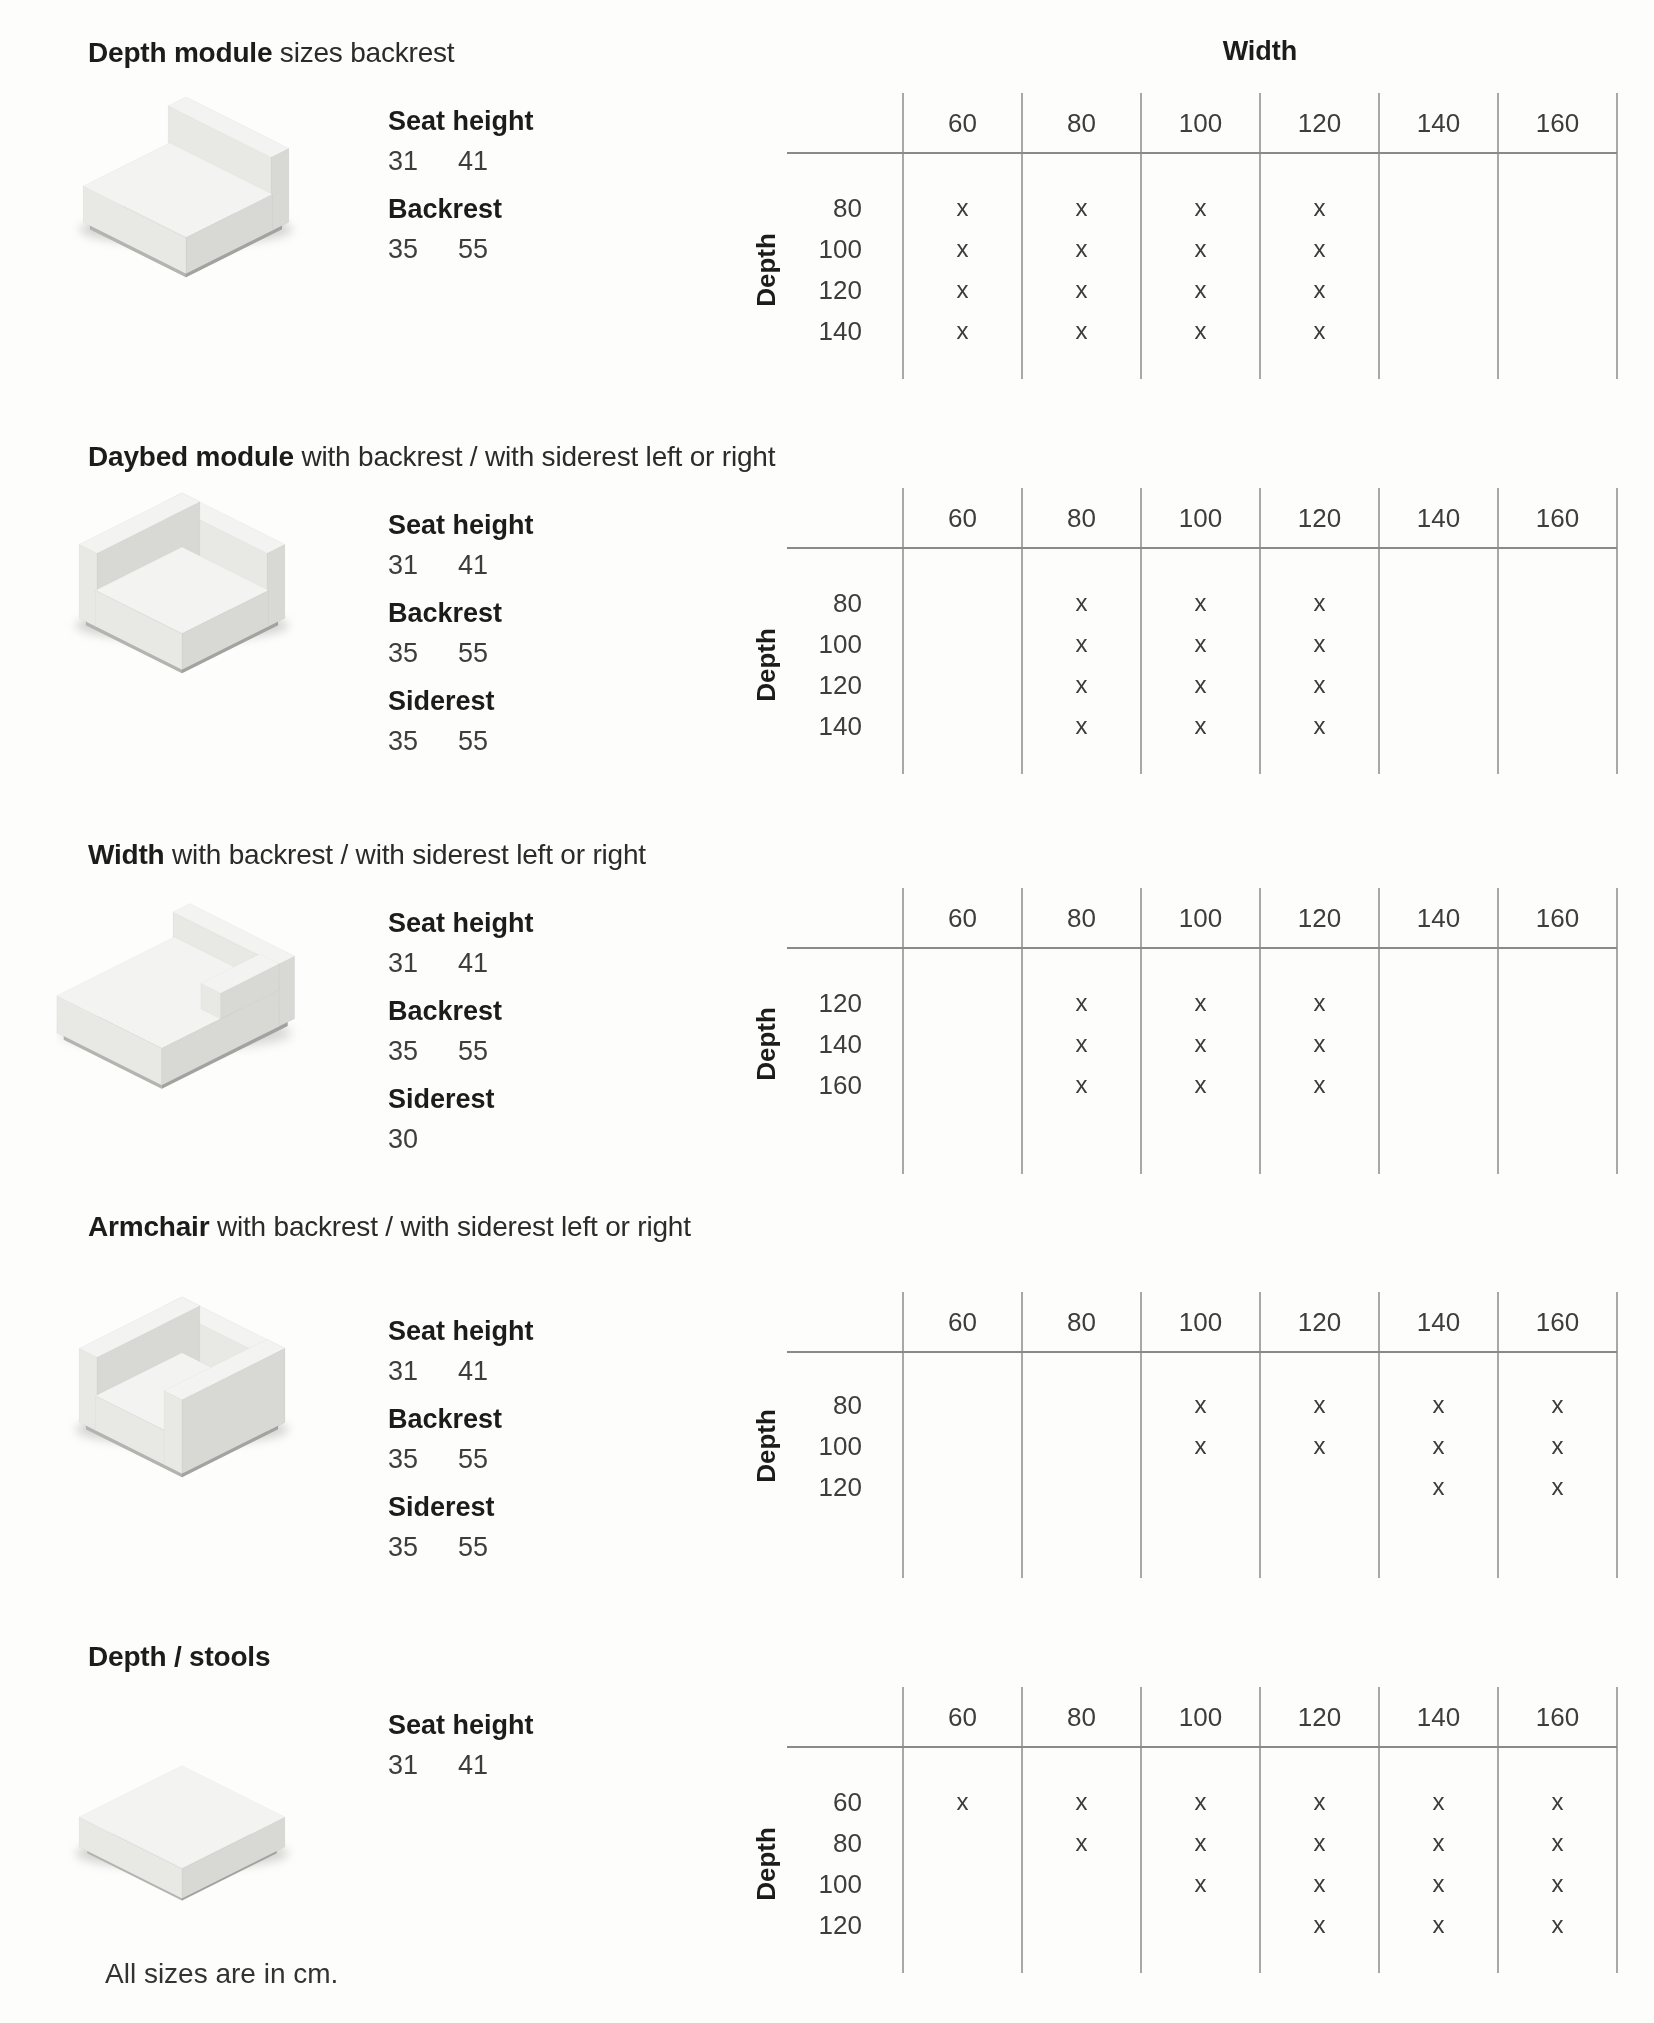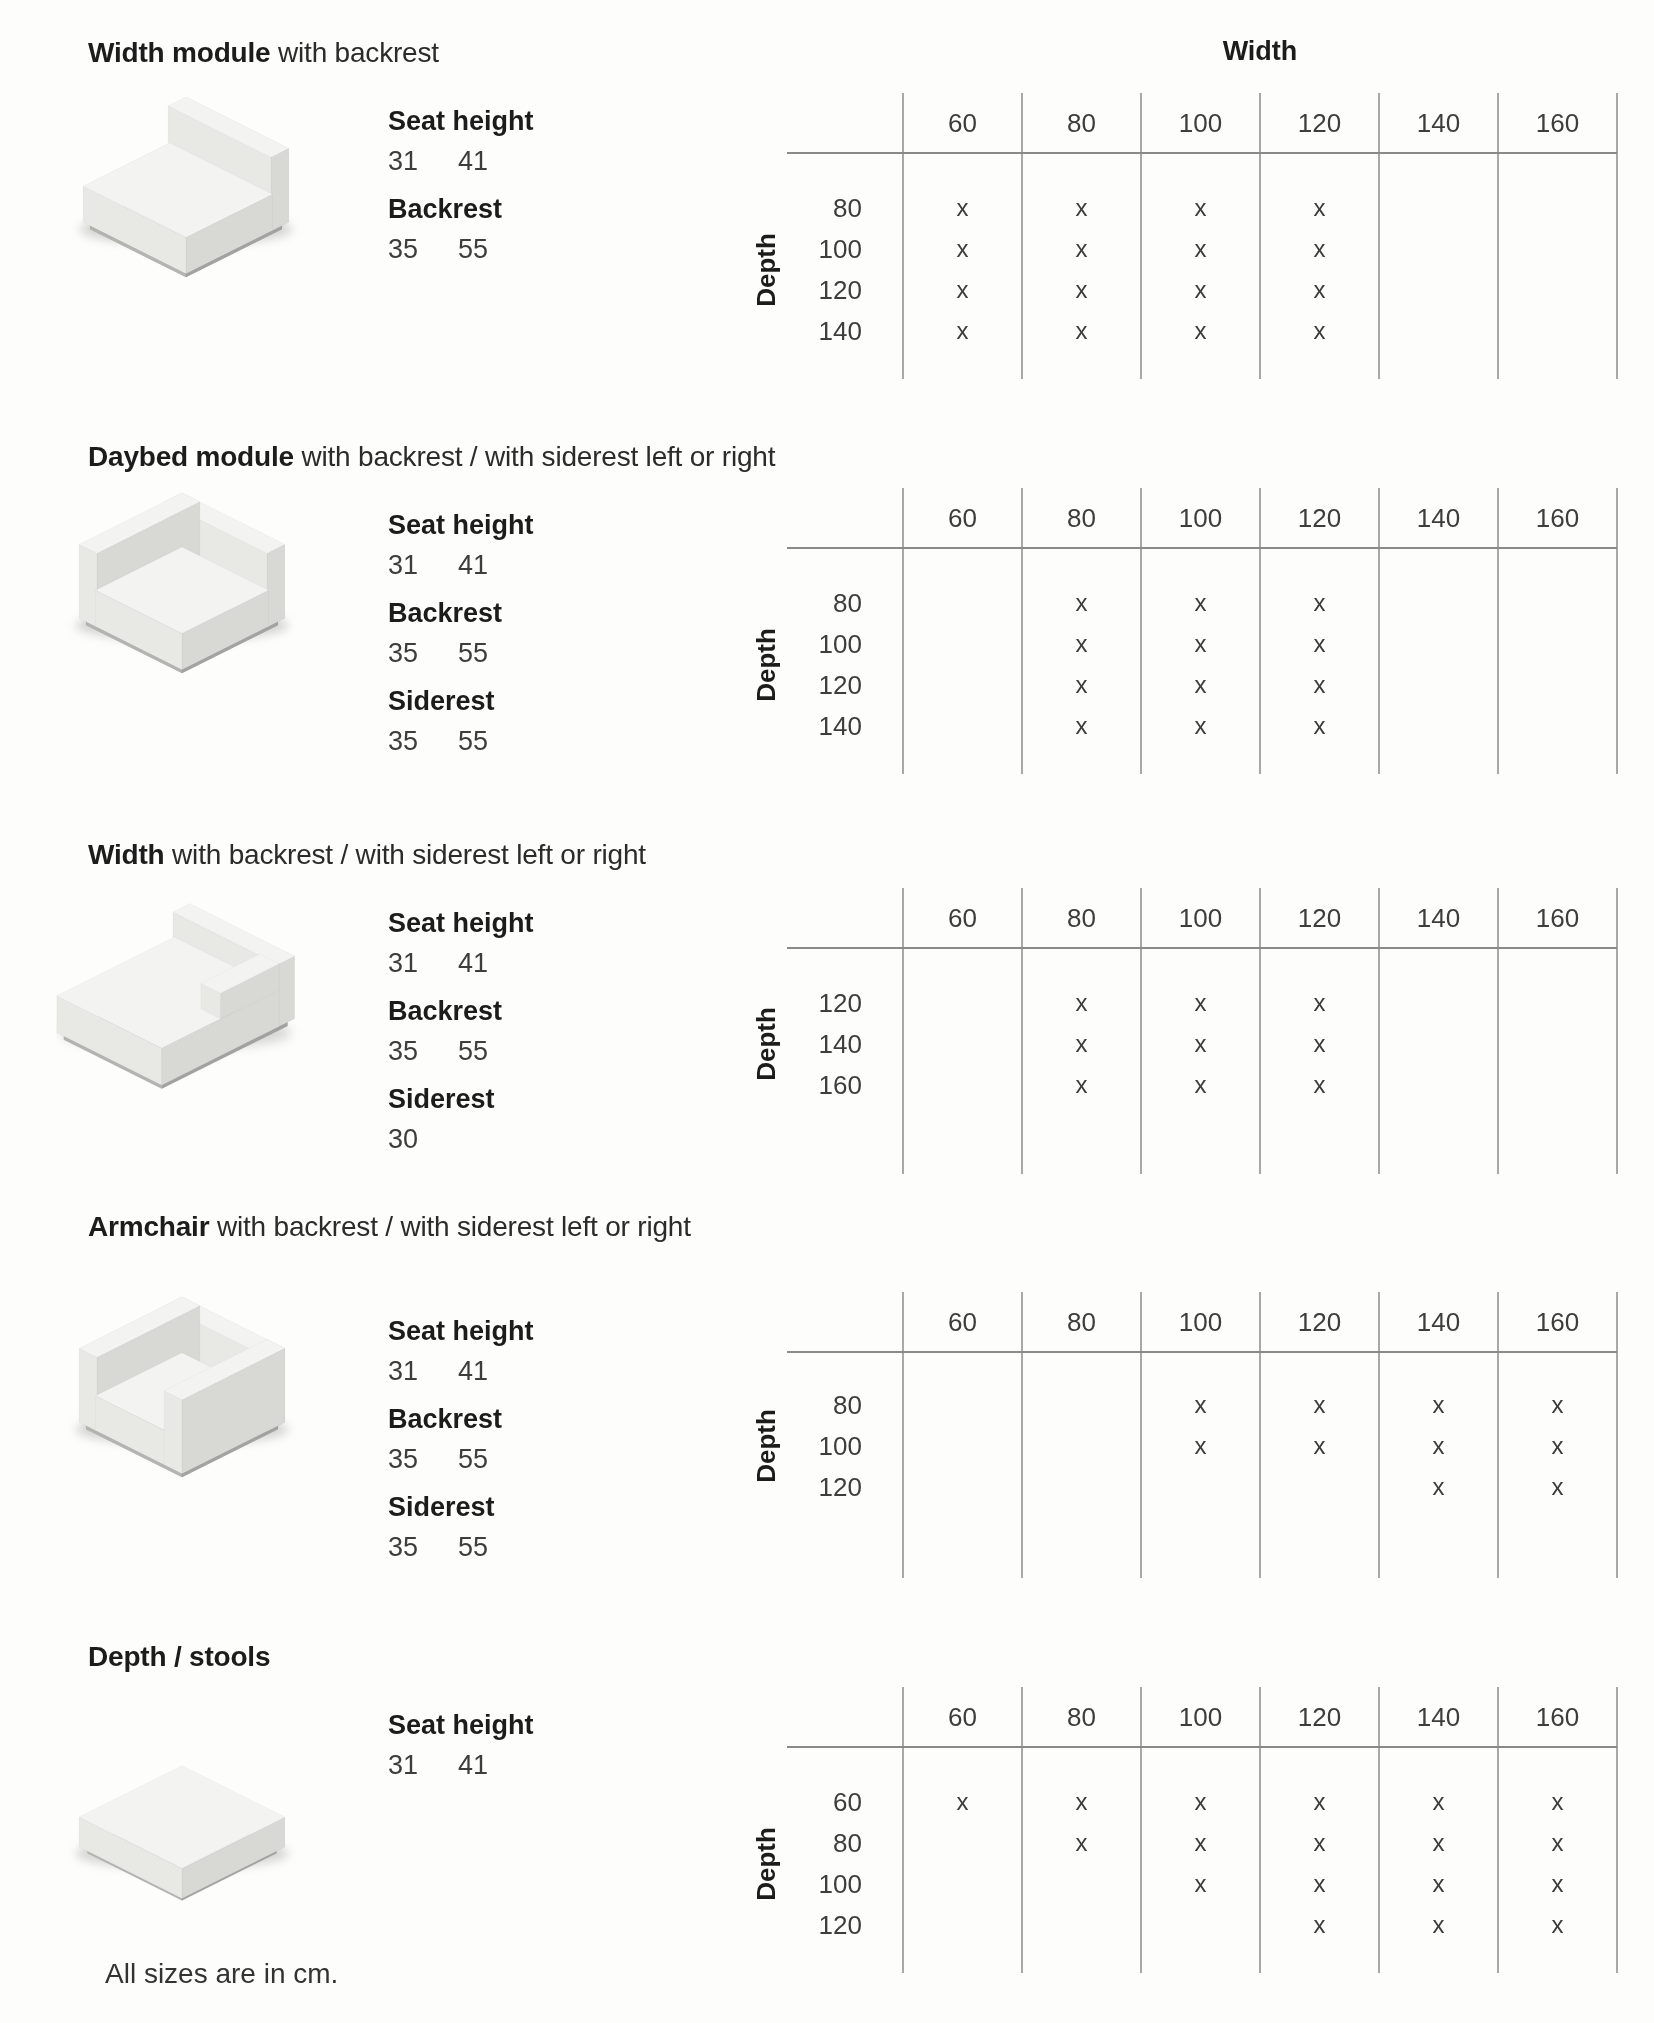--- a/index.html
+++ b/index.html
@@ -32,21 +32,21 @@
     transform:rotate(-90deg);}
   .furn{position:absolute;}
 </style>
 </head>
 <body>
 
 <div class="canvas">
   <div class="width-title">Width</div>
   <div id="sections-root">
       <div>
-        <div class="sec-title" style="top: 36px;"><span class="tbold">Width module</span> <span class="trest">with backrest</span></div>
+        <div class="sec-title" style="top: 36px;"><span class="tbold">Depth module</span> <span class="trest">sizes backrest</span></div>
         <svg viewBox="0 0 230 200" width="232" height="202" class="furn" style="left: 70px; top: 92px;">
           <defs>
             <filter id="blur-back-module" x="-40%" y="-40%" width="180%" height="180%">
               <feGaussianBlur stdDeviation="5"></feGaussianBlur>
             </filter>
           </defs>
           <ellipse cx="115.0" cy="136.0" rx="105.80000000000001" ry="16" fill="#b5b5b2" opacity="0.55" filter="url(#blur-back-module)"></ellipse>
           <polygon points="210.2,129.0 115.0,176.6 115.0,183.6 210.2,136.0" fill="#a2a2a0" stroke="rgba(0,0,0,0.05)" stroke-width="0.6"></polygon>
           <polygon points="19.8,129.0 115.0,176.6 115.0,183.6 19.8,136.0" fill="#b3b3b0" stroke="rgba(0,0,0,0.05)" stroke-width="0.6"></polygon>
           <polygon points="115.0,81.4 210.2,129.0 115.0,176.6 19.8,129.0" fill="#cfcfcc" stroke="rgba(0,0,0,0.05)" stroke-width="0.6"></polygon>

